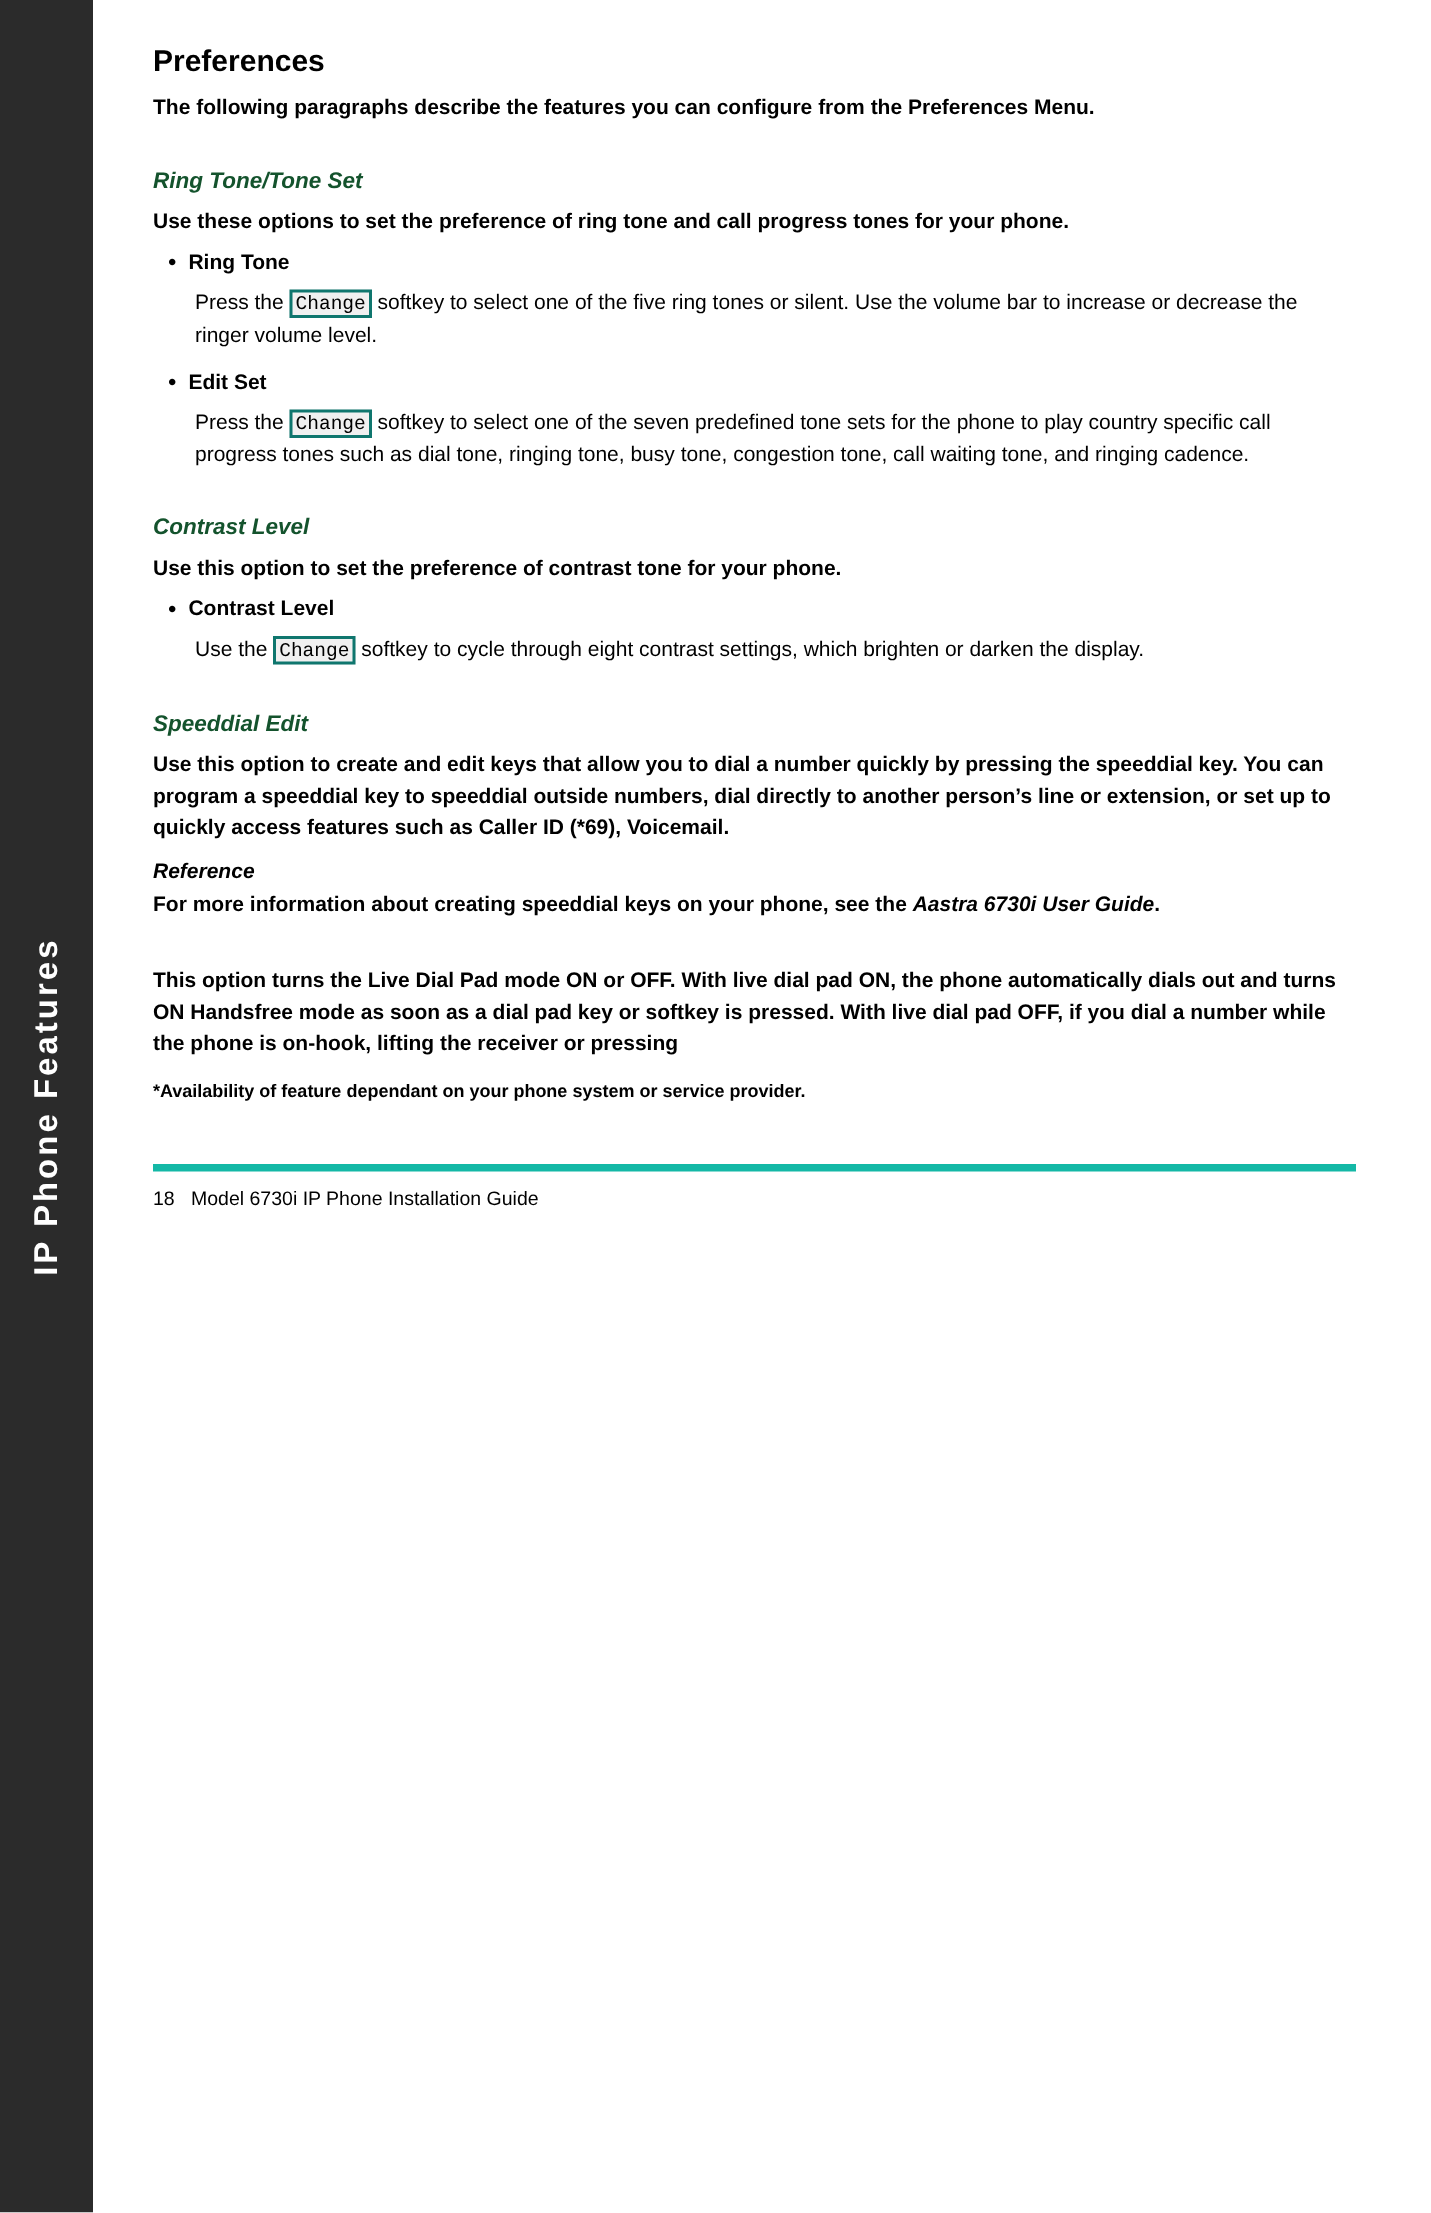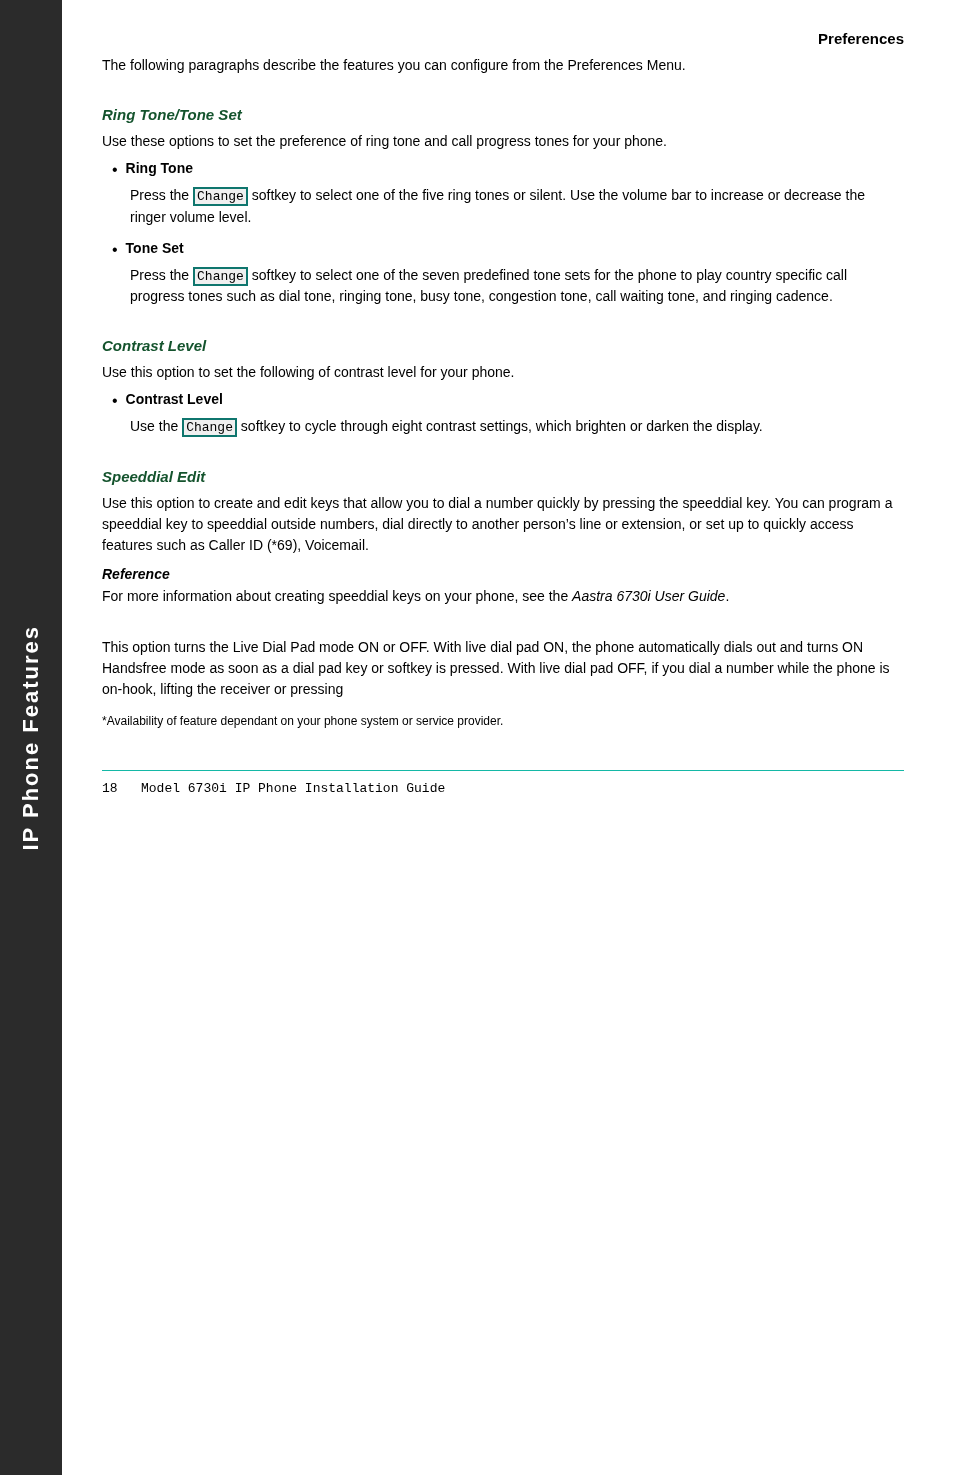--- a/index.html
+++ b/index.html
@@ -39,42 +39,42 @@
       white-space: nowrap;
       letter-spacing: 2px;
     }
 
     .main-content {
       margin-left: 62px;
       padding: 30px 50px 50px 40px;
     }
 
     h2 {
-      font-size: 15px;
+      font-size: 20px;
       font-weight: bold;
       margin-bottom: 8px;
       margin-top: 0;
-      text-align: right;
     }
 
     .section {
       margin-bottom: 30px;
     }
 
     .section-title {
       font-size: 15px;
       font-weight: bold;
       font-style: italic;
       margin-bottom: 8px;
       color: #14532d;
     }
 
     p {
       line-height: 1.5;
       margin-bottom: 8px;
+      font-weight: bold;
     }
 
     .bullet-item {
       display: flex;
       align-items: flex-start;
       margin-bottom: 6px;
       margin-left: 10px;
     }
 
     .bullet {
@@ -121,23 +121,22 @@
       font-size: 10px;
       padding: 2px 6px;
       border-radius: 3px;
       vertical-align: middle;
       font-family: Arial, sans-serif;
     }
 
     .footer {
       margin-top: 40px;
       padding-top: 10px;
-      border-top: 1px solid #14b8a6;
+      border-top: 5px solid #14b8a6;
       font-size: 13px;
-      font-family: Liberation Mono, monospace;
     }
 
     .footnote {
       font-size: 12px;
       margin-top: 12px;
     }
   </style>
 </head>
 <body>
 
@@ -159,30 +158,30 @@
     <div class="bullet-item">
       <span class="bullet">•</span>
       <span class="bullet-label">Ring Tone</span>
     </div>
     <div class="bullet-description">
       Press the <span class="monospace">Change</span> softkey to select one of the five ring tones or silent. Use the volume bar to increase or decrease the ringer volume level.
     </div>
 
     <div class="bullet-item">
       <span class="bullet">•</span>
-      <span class="bullet-label">Tone Set</span>
+      <span class="bullet-label">Edit Set</span>
     </div>
     <div class="bullet-description">
       Press the <span class="monospace">Change</span> softkey to select one of the seven predefined tone sets for the phone to play country specific call progress tones such as dial tone, ringing tone, busy tone, congestion tone, call waiting tone, and ringing cadence.
     </div>
   </div>
 
   <div class="section">
     <div class="section-title">Contrast Level</div>
-    <p>Use this option to set the following of contrast level for your phone.</p>
+    <p>Use this option to set the preference of contrast tone for your phone.</p>
 
     <div class="bullet-item">
       <span class="bullet">•</span>
       <span class="bullet-label">Contrast Level</span>
     </div>
     <div class="bullet-description">
       Use the <span class="monospace">Change</span> softkey to cycle through eight contrast settings, which brighten or darken the display.
     </div>
   </div>
 

